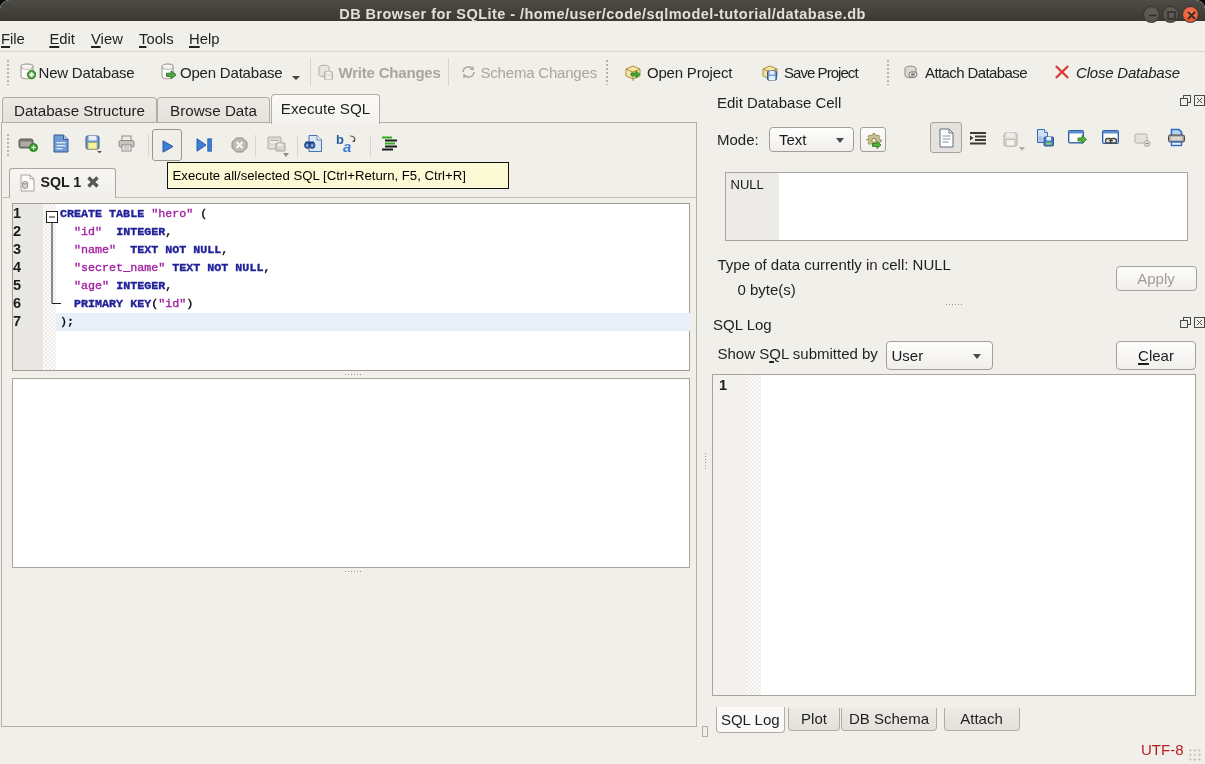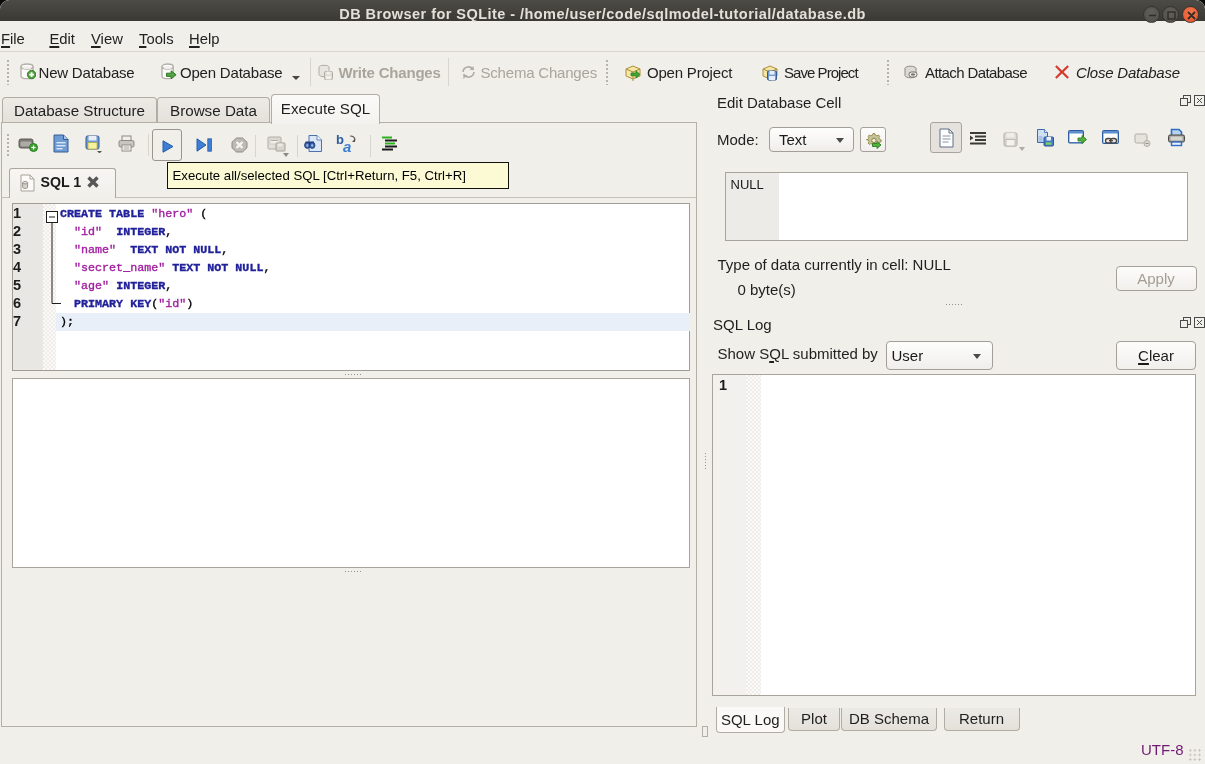--- a/index.html
+++ b/index.html
@@ -81,21 +81,21 @@
   border-right:4px solid transparent; border-top:5px solid #4a4a4a; }
 .btn { position:absolute; border:1px solid #a5a09a; border-radius:4px;
   background:linear-gradient(#fdfdfc,#f1efec); font-size:15px; text-align:center; }
 .btn.dis { color:#a39d93; }
 
 .btab { position:absolute; top:707px; height:26px; border:1px solid #b2ada4; border-top:none;
   border-radius:0 0 4px 4px; background:linear-gradient(#eceae5,#e4e1db);
   font-size:15px; color:#1f1f1f; text-align:center; }
 .btab.active { background:#faf9f7; border-top:none; height:26px; top:707px;
   border-radius:0 0 4px 4px; }
-#statusright { position:absolute; left:1141px; top:741px; font-size:15px; color:#701a75;text-align:center; }
+#statusright { position:absolute; left:1141px; top:741px; font-size:15px; color:#b91c1c;text-align:center; }
 </style>
 </head>
 <body>
 <div id="win">
 
   <div id="titlebar">
     <div id="title">DB Browser for SQLite - /home/user/code/sqlmodel-tutorial/database.db</div>
     <div class="winbtn" style="left:1143px;">
       <svg width="13" height="13">
           <line x1="3" y1="6.5" x2="10" y2="6.5" stroke="#2f2d28" stroke-width="1.6"></line>
@@ -425,19 +425,19 @@
     <div style="position:absolute; left:33px; top:0; width:15px; height:320px; background:#fbfaf8;
       background-image:linear-gradient(45deg,#efedea 25%,transparent 25%,transparent 75%,#efedea 75%),
       linear-gradient(45deg,#efedea 25%,transparent 25%,transparent 75%,#efedea 75%);
       background-size:4px 4px; background-position:0 0,2px 2px;"></div>
     <div style="position:absolute; left:6px; top:3px; font-size:14.5px; line-height:15px; font-weight:bold; color:#1b1b1b;">1</div>
   </div>
 
   <div class="btab active" style="left:716px; width:68.5px; line-height:25px;">SQL Log</div>
   <div class="btab" style="left:788px; top:708px; width:52px; height:23px; line-height:21px;">Plot</div>
   <div class="btab" style="left:841px; top:708px; width:96px; height:23px; line-height:21px;">DB Schema</div>
-  <div class="btab" style="left:943.5px; top:708px; width:76px; height:23px; line-height:21px;">Return</div>
+  <div class="btab" style="left:943.5px; top:708px; width:76px; height:23px; line-height:21px;">Attach</div>
 
   <div id="statusright">UTF-8</div>
   <div style="position:absolute; left:1188px; top:748px; width:14px; height:14px;
     background-image:radial-gradient(circle,#c9c5bd 1px,transparent 1.2px); background-size:4.6px 4.6px;"></div>
 
 </div>
 
 </body></html>

